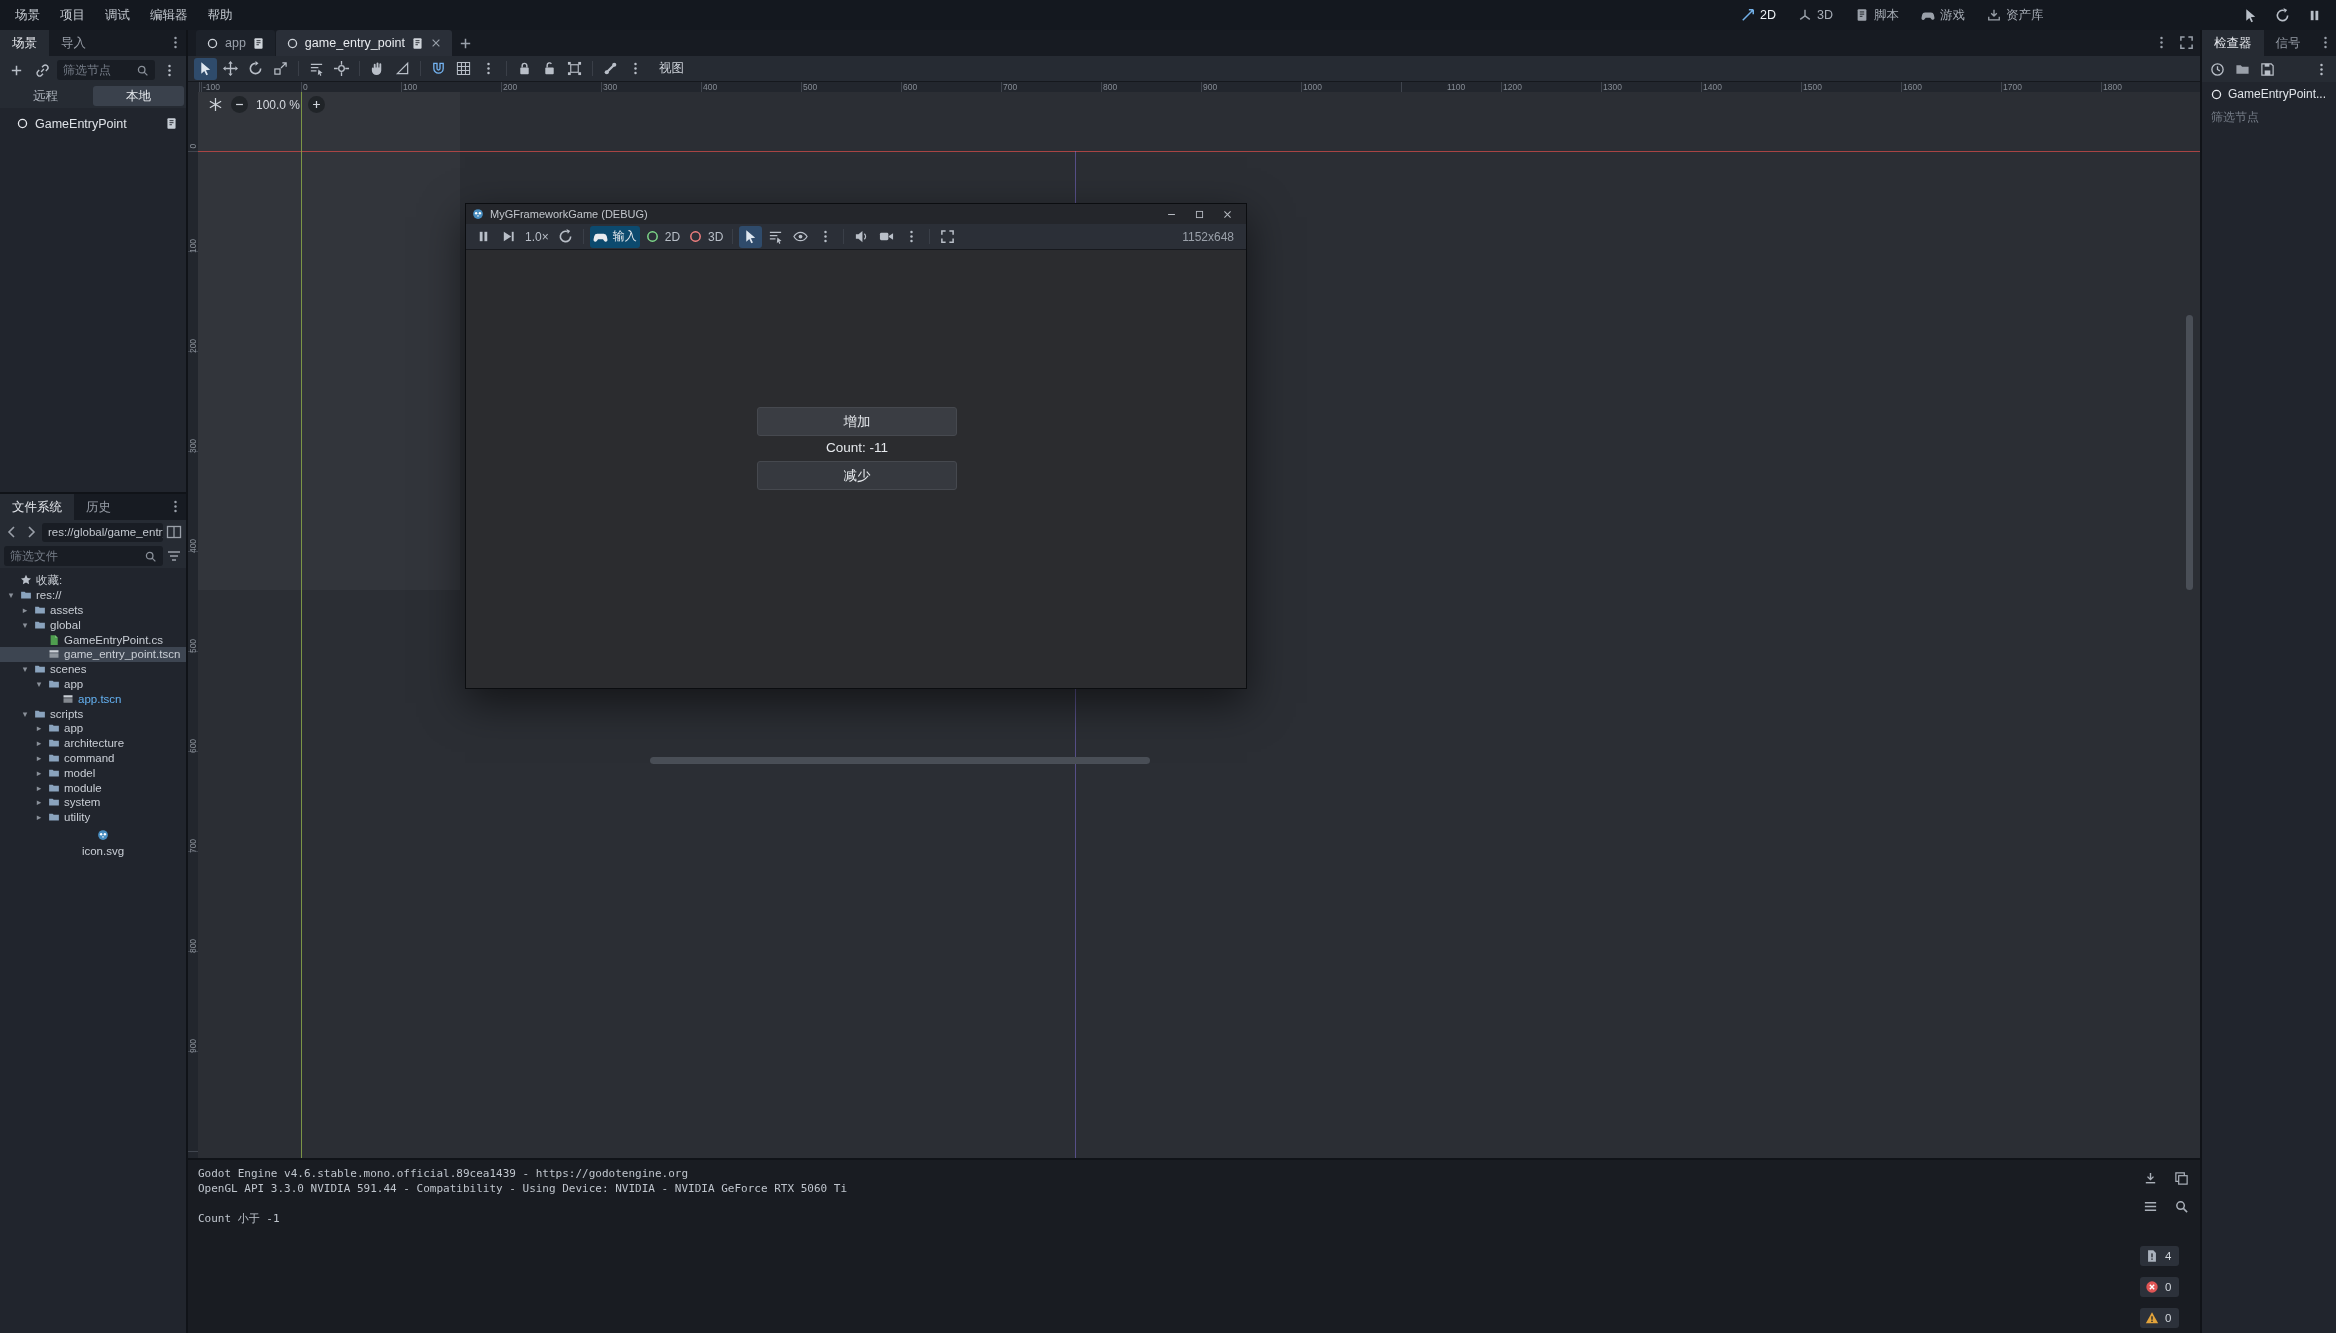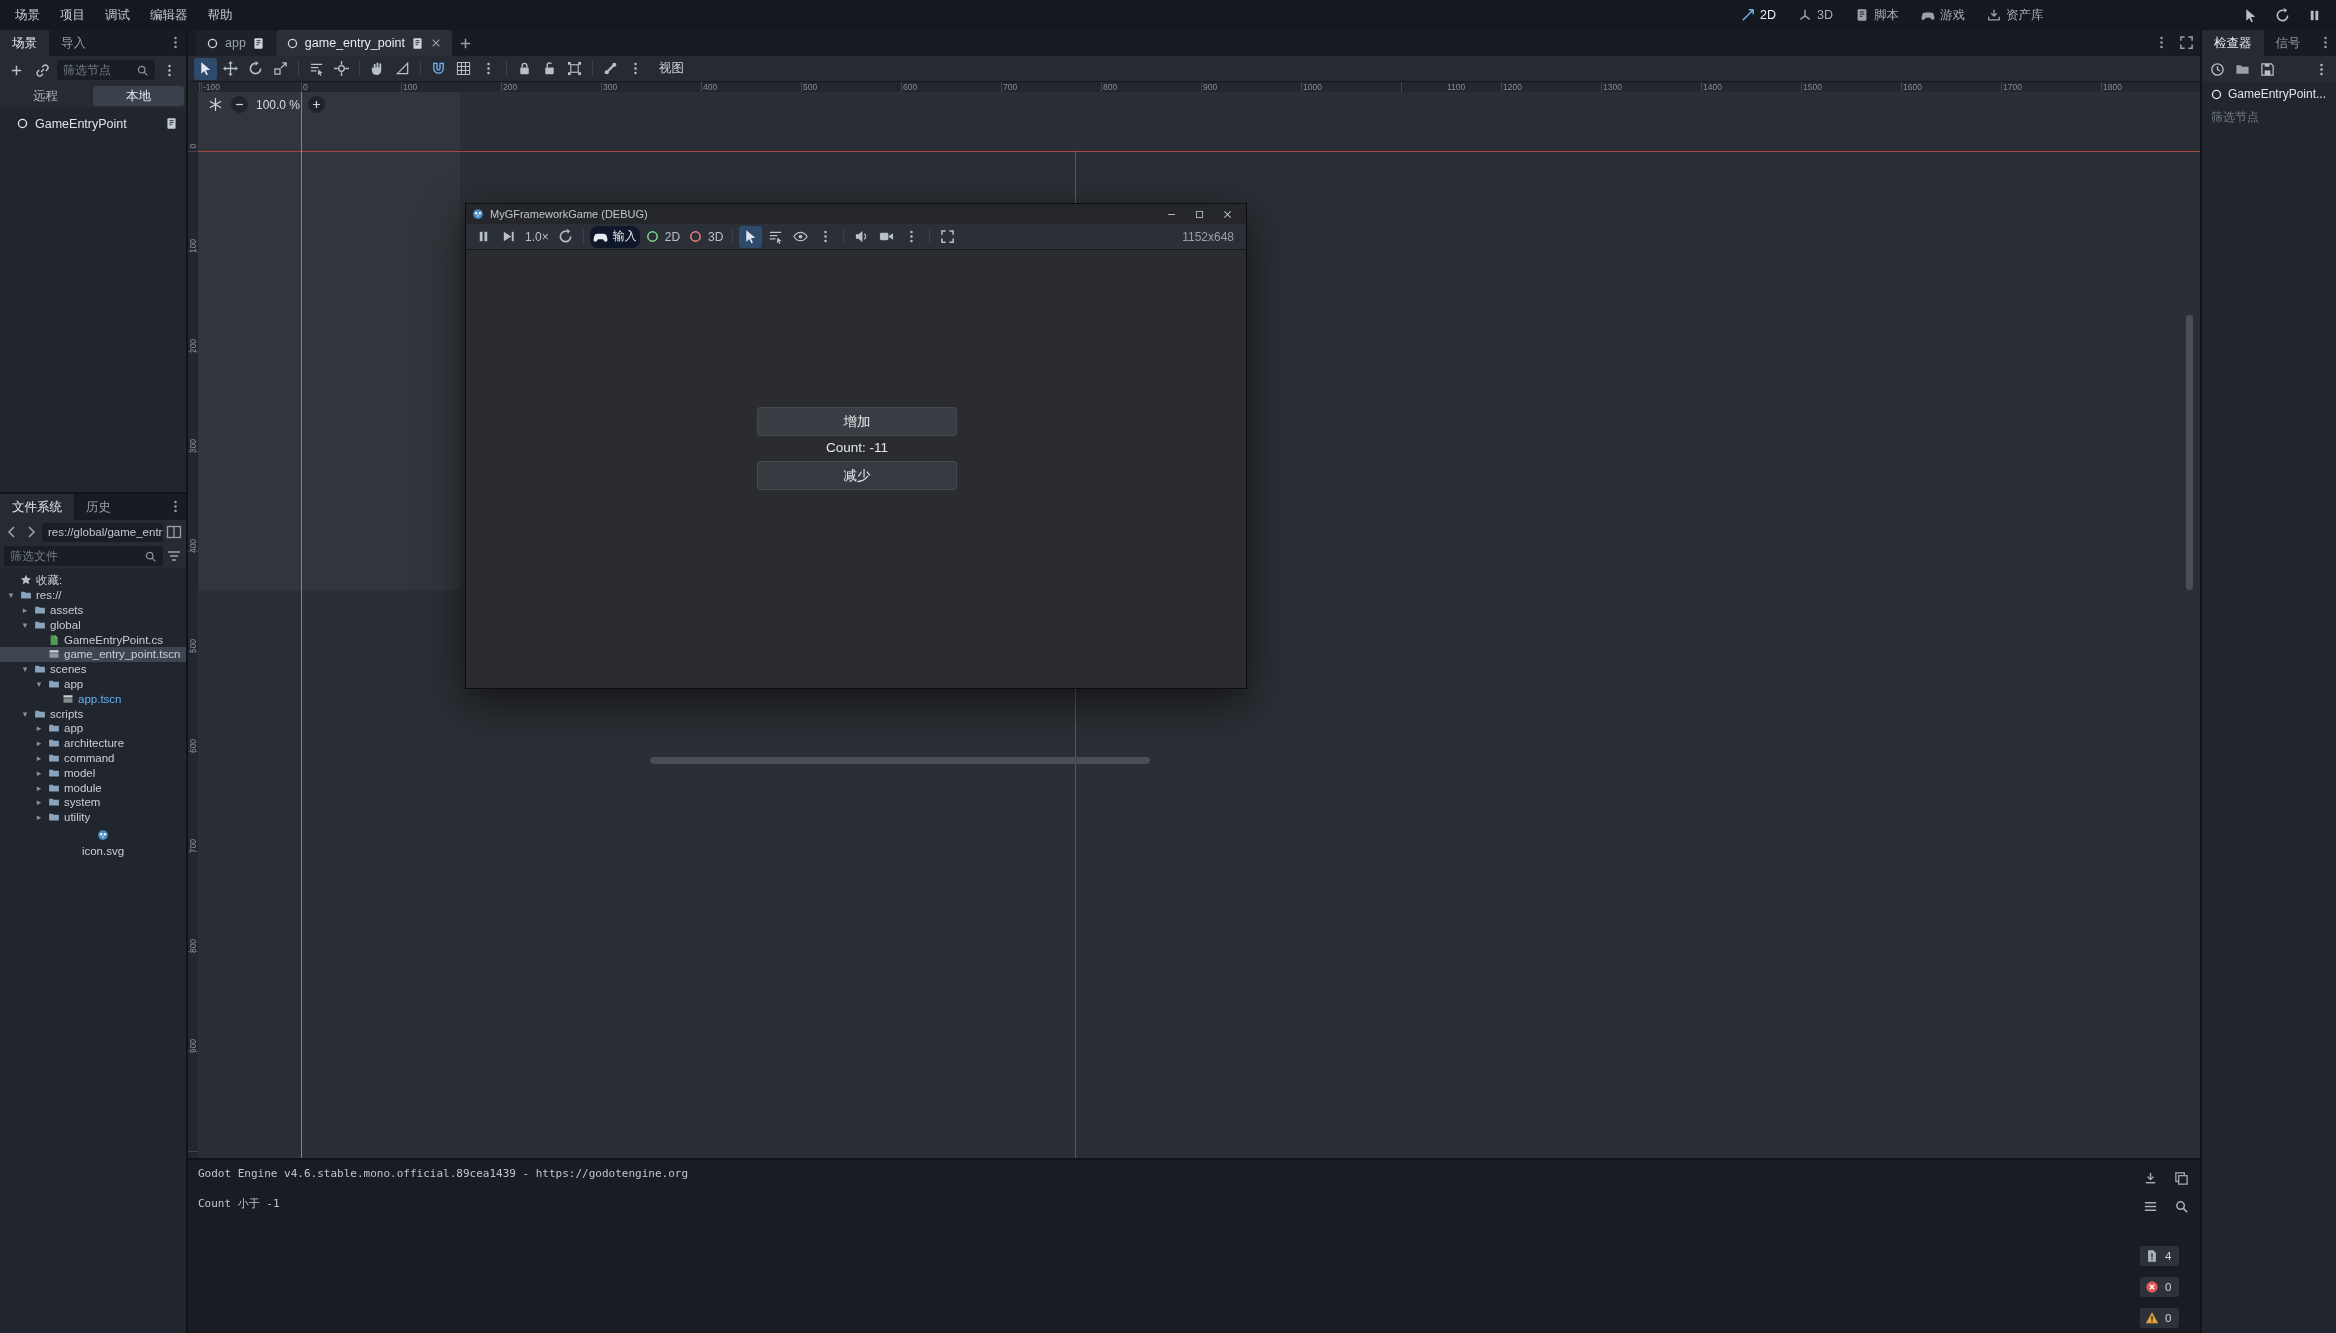--- a/index.html
+++ b/index.html
@@ -17,21 +17,21 @@
 .ws .icon{width:14px;height:14px;color:#9aa0a9;}
 .ws-label{font-size:12.5px;}
 .ws.active{color:#eef1f4;}
 .ws.active .icon{color:#72b0e8;}
 .ws.active .ws-label{color:#eef1f4;}
 .run-controls{position:absolute;right:10px;top:0;height:30px;display:flex;gap:9px;align-items:center;}
 
 
 .tb-btn{height:22px;min-width:23px;display:inline-flex;align-items:center;justify-content:center;gap:5px;border-radius:3px;color:#b9bfc8;padding:0 3px;font-size:12px;flex:none;}
 .tb-btn.active{background:#2f4b6b;color:#dfe7f0;}
-.tb-btn.toggled{background:#0f172a;color:#e8ebef;border-radius:8px;}
+.tb-btn.toggled{background:#0c4a6e;color:#e8ebef;}
 .tb-btn.accent{color:#74b4f2;}
 .tb-label{font-size:12px;color:inherit;white-space:nowrap;}
 .tb-sep{width:1px;height:15px;background:#3a3f48;margin:0 4px;flex:none;}
 
 
 .dock-tabbar{height:26px;background:#171b22;display:flex;align-items:stretch;position:relative;flex:none;}
 .dock-tab{display:flex;align-items:center;padding:0 12px;font-size:12.5px;color:#979da7;}
 .dock-tab.active{background:#262b33;color:#e4e7ec;}
 .tabbar-menu{position:absolute;right:3px;top:5px;color:#9aa1ab;}
 .search-field{flex:1;height:20px;background:#191d24;border-radius:3px;display:flex;align-items:center;padding:0 6px;gap:4px;min-width:0;}
@@ -936,20 +936,21 @@
         </div>
 
         <div class="vscroll" data-name="vertical-scrollbar"></div>
         <div class="hscroll" data-name="horizontal-scrollbar"></div>
       </div>
     </div>
 
     <div class="output" data-name="output-panel">
       <div id="output-lines" data-name="output-log">
           <div class="out-line" data-name="output-line">Godot Engine v4.6.stable.mono.official.89cea1439 - https://godotengine.org</div>
+          <div class="out-line" data-name="output-line">OpenGL API 3.3.0 NVIDIA 591.44 - Compatibility - Using Device: NVIDIA - NVIDIA GeForce RTX 5060 Ti</div>
           <div class="out-line" data-name="output-line">&nbsp;</div>
           <div class="out-line" data-name="output-line">Count 小于 -1</div>
         </div>
       <div class="out-side" data-name="output-side-controls">
         <div class="out-iconrow">
           <span class="tb-btn" data-name="save-log-button">
               <span class="icon" data-name="download-icon">
                 <svg viewBox="0 0 16 16">
                   <path d="M8 2v7M4.8 6 8 9.2 11.2 6" stroke="currentColor" stroke-width="1.5" fill="none"></path>
                   <path d="M3 12.5h10" stroke="currentColor" stroke-width="1.5"></path>

